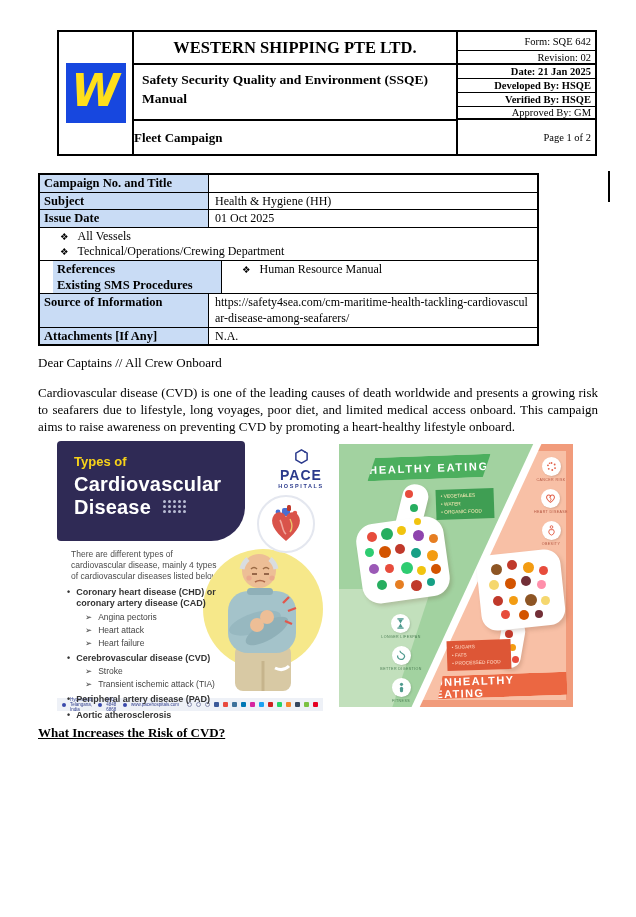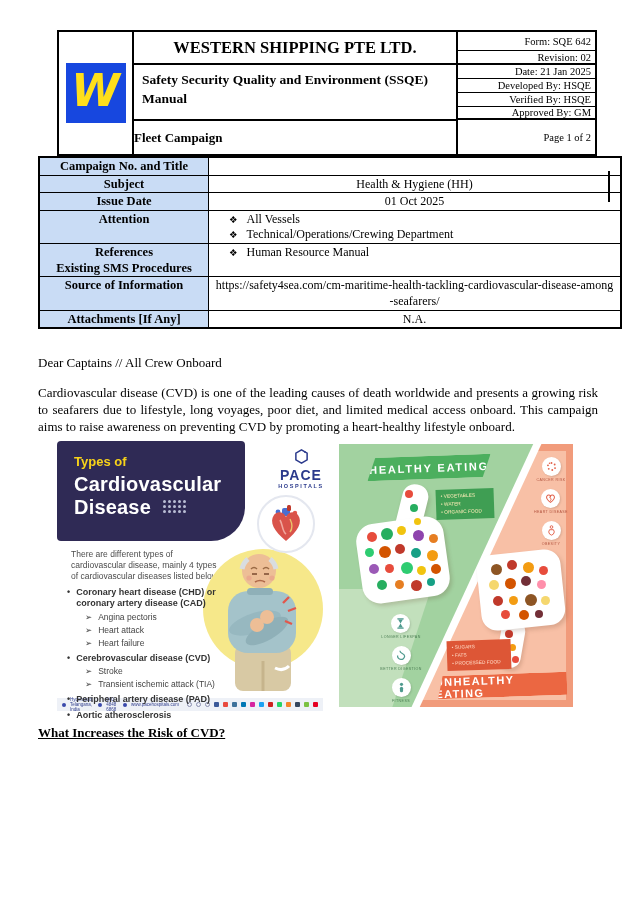--- a/index.html
+++ b/index.html
@@ -15,32 +15,32 @@
   .logo-box span { color:#ffdf1b; font-family:"DejaVu Sans", sans-serif; font-weight:bold; font-style:italic;
                    font-size:44px; line-height:1; transform:translateY(-2px); }
   .hcol-title { width:324px; border-right:2px solid #000; display:flex; flex-direction:column; }
   .hrow-company { height:33px; border-bottom:2px solid #000; display:flex; align-items:center; justify-content:center;
                   font-weight:bold; font-size:16.5px; }
   .hrow-manual  { height:56px; border-bottom:2px solid #000; padding:6px 8px 0; font-weight:bold; font-size:13.5px; line-height:1.4; }
   .hrow-fleet   { flex:1; display:flex; align-items:center; font-weight:bold; font-size:13px; }
   .hcol-info { flex:1; display:flex; flex-direction:column; font-size:10.5px;justify-content:center; }
   .irow { display:flex; align-items:center; justify-content:flex-end; padding-right:4px; border-bottom:1px solid #000; }
   .irow.r1 { height:19px; } .irow.r2 { height:14px; border-bottom-width:2px; }
-  .irow.r3,.irow.r4,.irow.r5 { height:14px; }
+  .irow.r3,.irow.r4,.irow.r5 { height:14px;font-weight:bold; }
   .irow.r6 { height:13px; border-bottom-width:2px; }
   .irow.r7 { flex:1; border-bottom:none; }
 
   
-  .ctable { position:absolute; left:38px; top:156px; width:584px; border:2px solid #000;text-align:center; }
+  .ctable { position:absolute; left:38px; top:173px; width:501px; border:2px solid #000; }
   .crow { display:flex; border-bottom:1px solid #000; }
   .crow:last-child { border-bottom:none; }
   .clabel { width:169px; background:#c9dcf5; border-right:1px solid #000;
             font-weight:bold; font-size:12.5px; padding:1px 4px 0; line-height:1.25; }
   .cvalue { flex:1; font-size:12px; padding:1px 6px 0; line-height:1.3; }
-  .h16 { min-height:16px; } .h30 { min-height:30px; } .h32 { min-height:32px; } .h27 { min-height:27px; }
+  .h16 { min-height:16px; } .h30 { min-height:30px; } .h32 { min-height:32px;padding-left:13px; } .h27 { min-height:27px; }
   .bullet-line { display:flex; gap:9px; padding-left:14px; align-items:flex-start; }
   .dia { font-family:"DejaVu Sans", sans-serif; font-size:9.5px; line-height:1.6; }
   .url-text { word-break:break-all; }
   .change-bar { position:absolute; left:608px; top:171px; width:2px; height:31px; background:#000; }
 
   
   .salutation { position:absolute; left:38px; top:355px; font-size:13px; }
   .paragraph  { position:absolute; left:38px; top:384px; width:560px; font-size:13px; line-height:1.32; text-align:justify; }
 
   
@@ -147,21 +147,20 @@
     </div>
     <div class="crow h16">
       <div class="clabel">Subject</div>
       <div class="cvalue">Health &amp; Hygiene (HH)</div>
     </div>
     <div class="crow h16">
       <div class="clabel">Issue Date</div>
       <div class="cvalue">01 Oct 2025</div>
     </div>
     <div class="crow h30">
-      <div class="clabel">Attention</div>
       <div class="cvalue">
         <div class="bullet-line">
           <span class="dia">❖</span>
           <span>All Vessels</span>
         </div>
         <div class="bullet-line">
           <span class="dia">❖</span>
           <span>Technical/Operations/Crewing Department</span>
         </div>
       </div>

